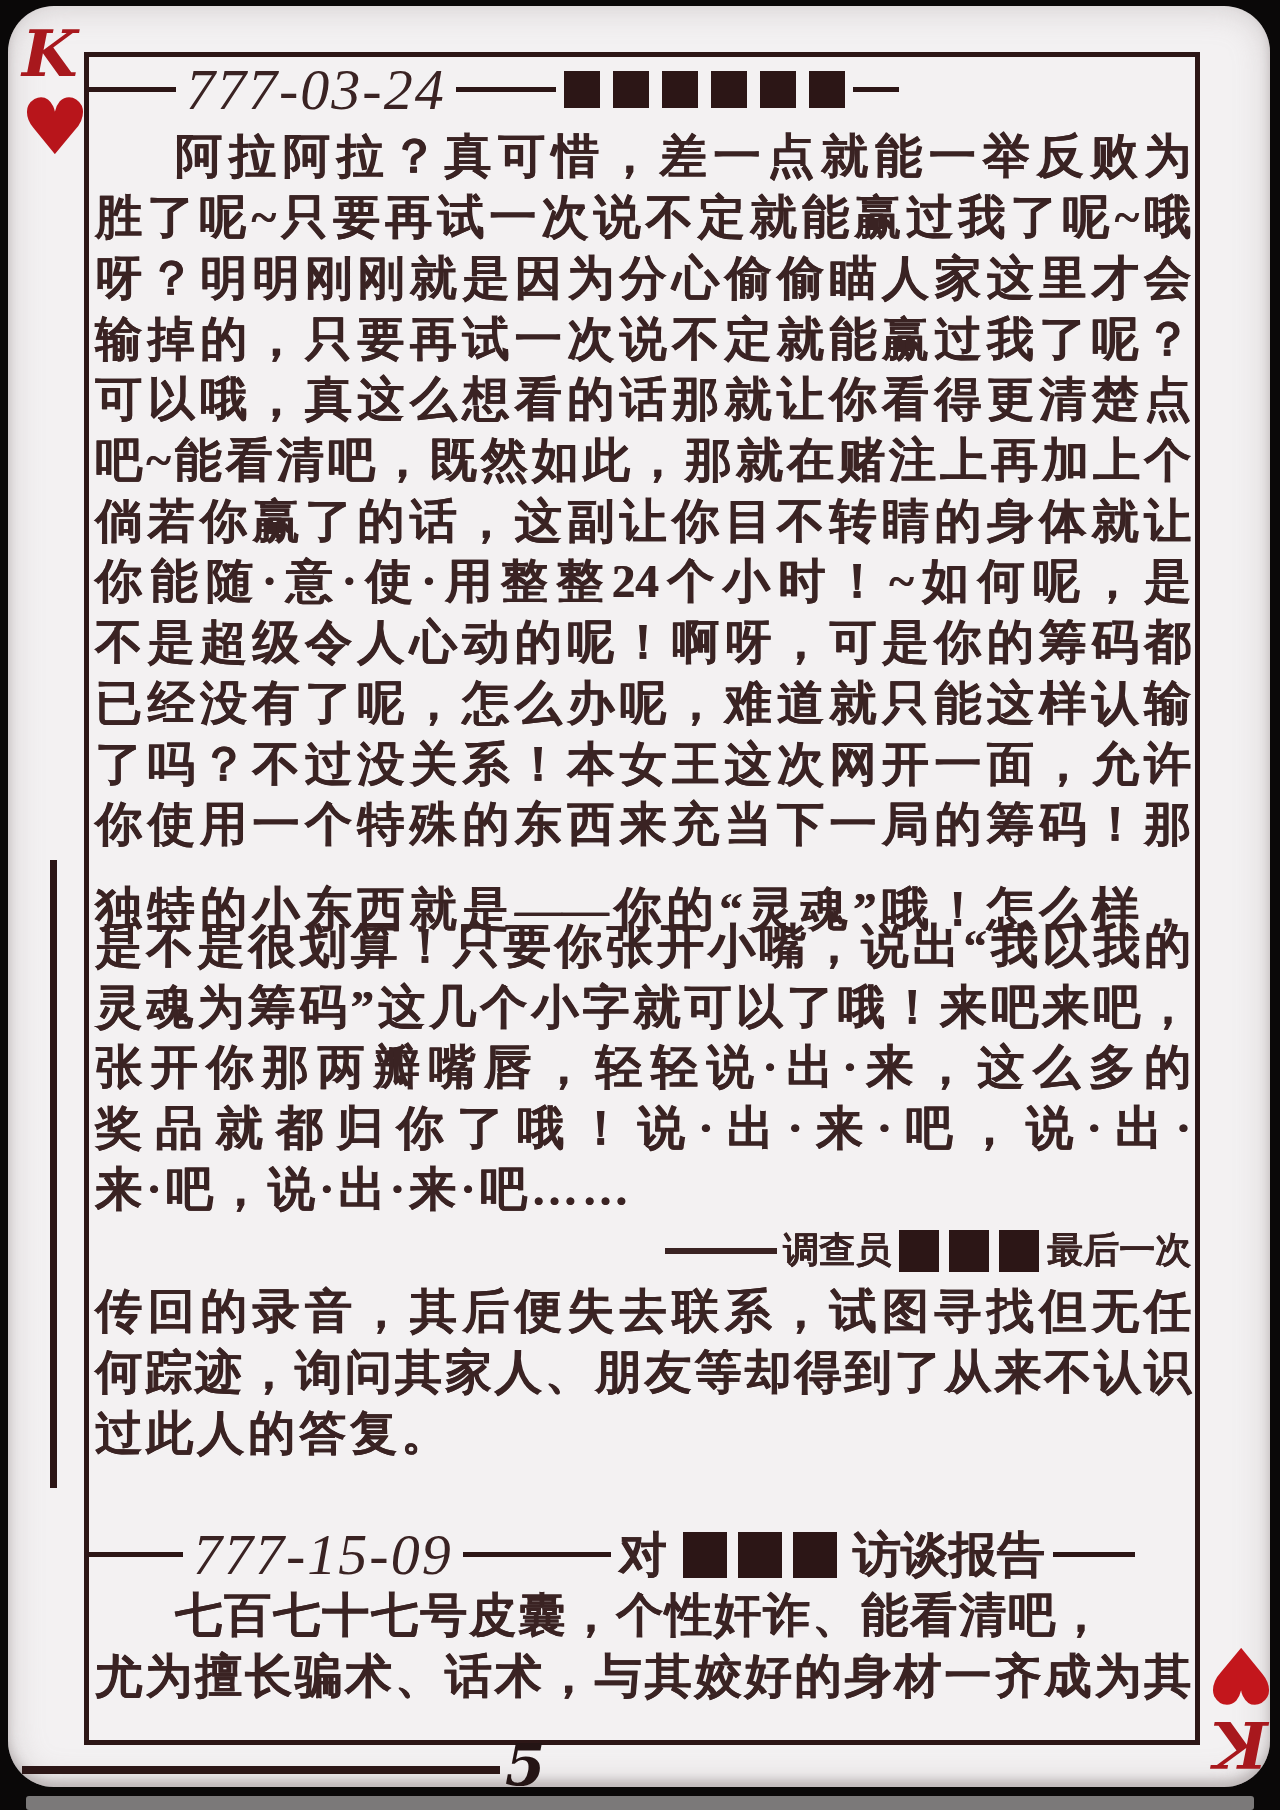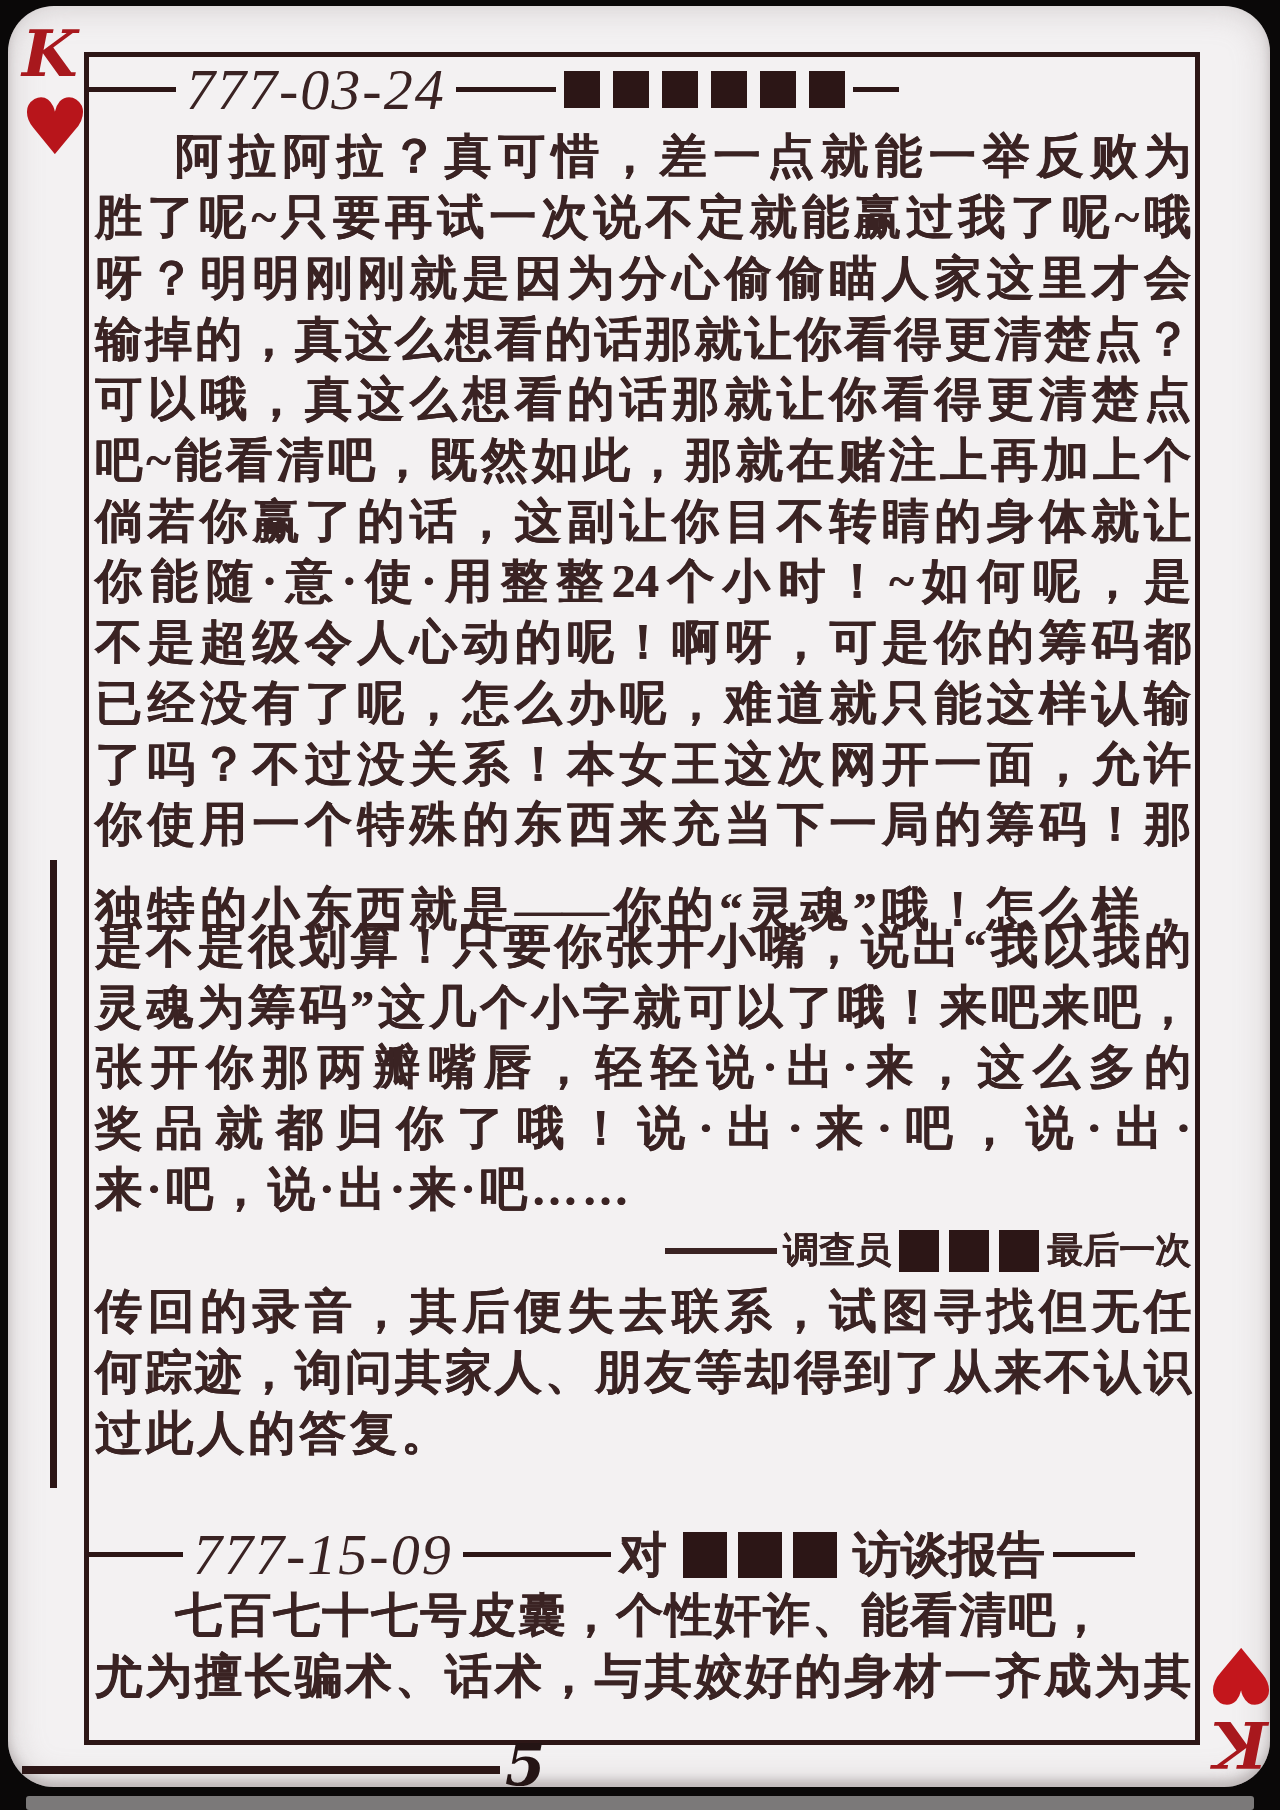--- a/index.html
+++ b/index.html
@@ -68,21 +68,21 @@
       <span class="blk blk6"></span>
       <span class="blk blk6"></span>
       <span class="blk blk6"></span>
     </div>
     <div class="hl" style="width:46px;"></div>
   </div>
 
   <div class="abs row justify indent" style="top:126px;">阿拉阿拉？真可惜，差一点就能一举反败为</div>
   <div class="abs row justify" style="top:187px;">胜了呢~只要再试一次说不定就能赢过我了呢~哦</div>
   <div class="abs row justify" style="top:248px;">呀？明明刚刚就是因为分心偷偷瞄人家这里才会</div>
-  <div class="abs row justify" style="top:309px;">输掉的，真这么想看的话那就让你看得更清楚点？</div>
+  <div class="abs row justify" style="top:309px;">输掉的，只要再试一次说不定就能赢过我了呢？</div>
   <div class="abs row justify" style="top:369px;">可以哦，真这么想看的话那就让你看得更清楚点</div>
   <div class="abs row justify" style="top:430px;">吧~能看清吧，既然如此，那就在赌注上再加上个</div>
   <div class="abs row justify" style="top:491px;">倘若你赢了的话，这副让你目不转睛的身体就让</div>
   <div class="abs row justify" style="top:551px;">你能随·意·使·用整整24个小时！~如何呢，是</div>
   <div class="abs row justify" style="top:612px;">不是超级令人心动的呢！啊呀，可是你的筹码都</div>
   <div class="abs row justify" style="top:673px;">已经没有了呢，怎么办呢，难道就只能这样认输</div>
   <div class="abs row justify" style="top:734px;">了吗？不过没关系！本女王这次网开一面，允许</div>
   <div class="abs row justify" style="top:794px;">你使用一个特殊的东西来充当下一局的筹码！那</div>
   <div class="abs row justify" style="top:855px;margin-top:24px;">独特的小东西就是——你的“灵魂”哦！怎么样，</div>
   <div class="abs row justify" style="top:916px;">是不是很划算！只要你张开小嘴，说出“我以我的</div>

